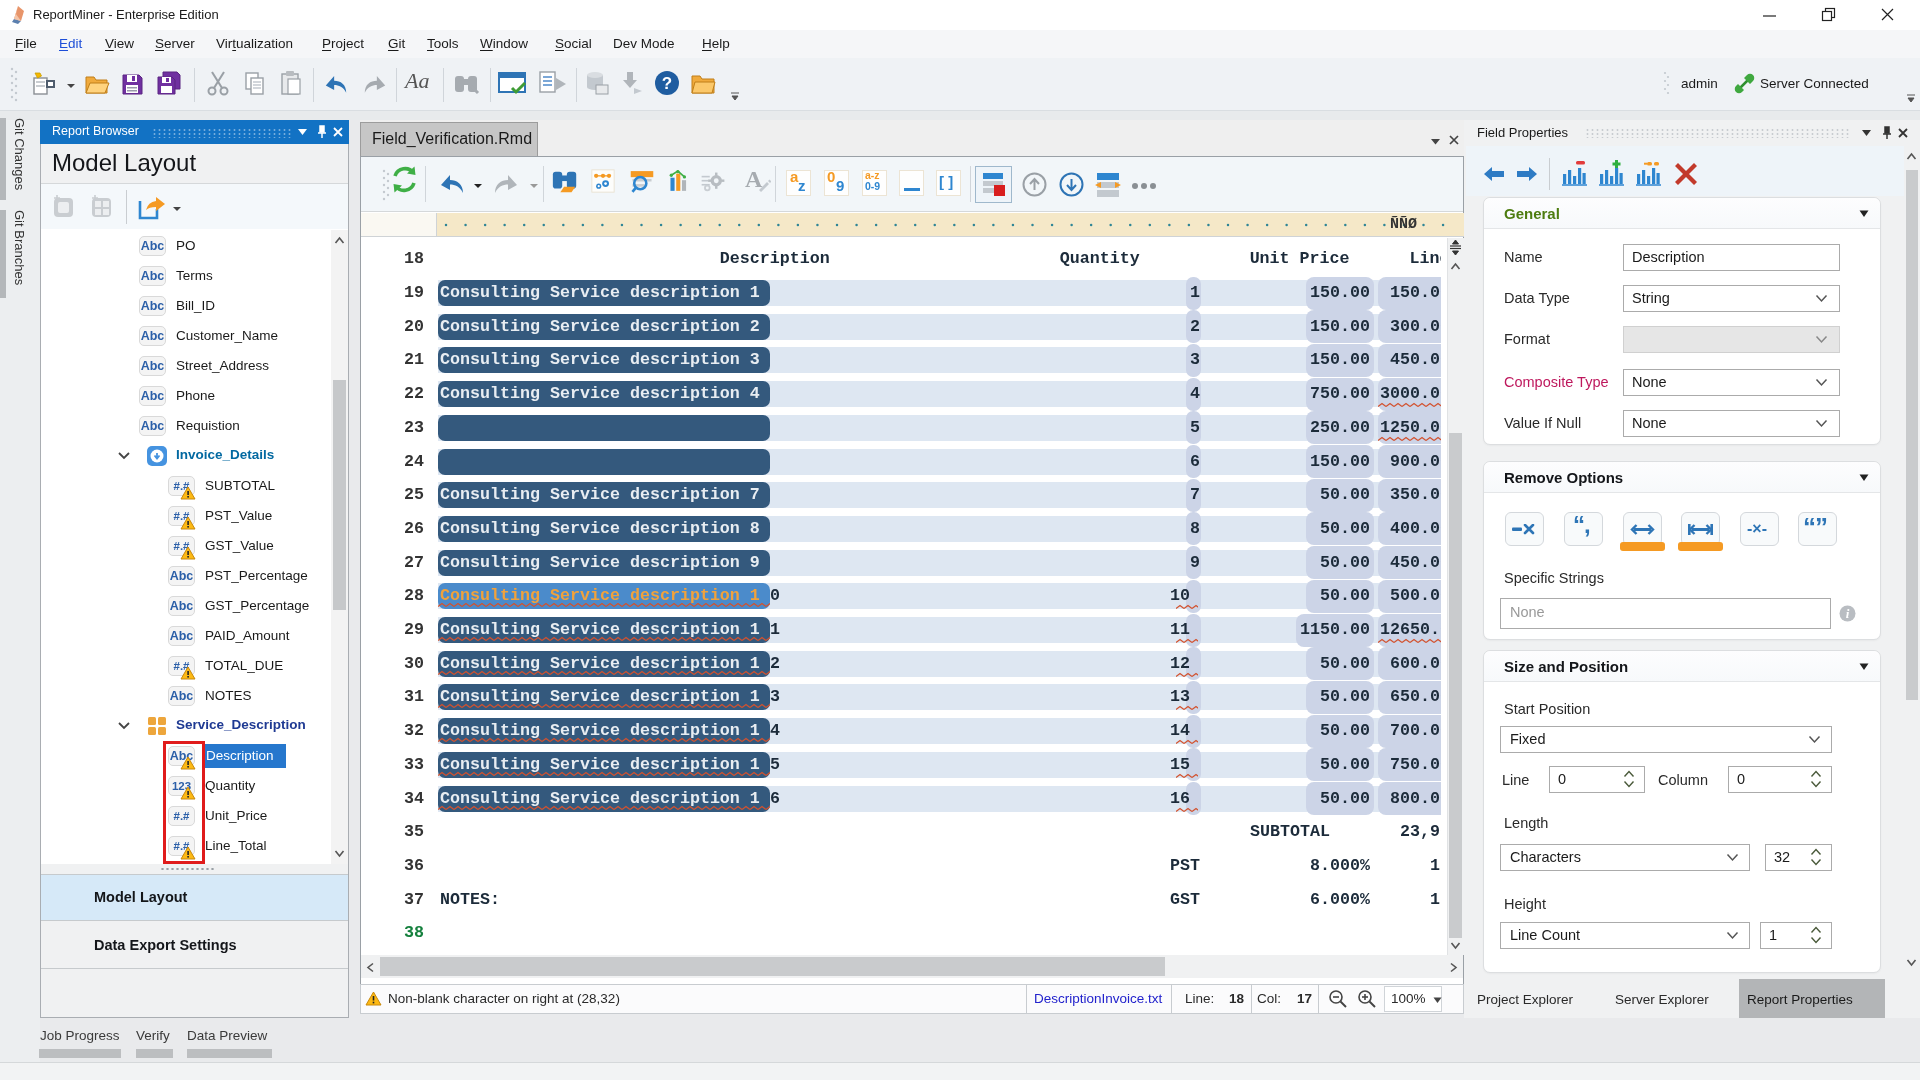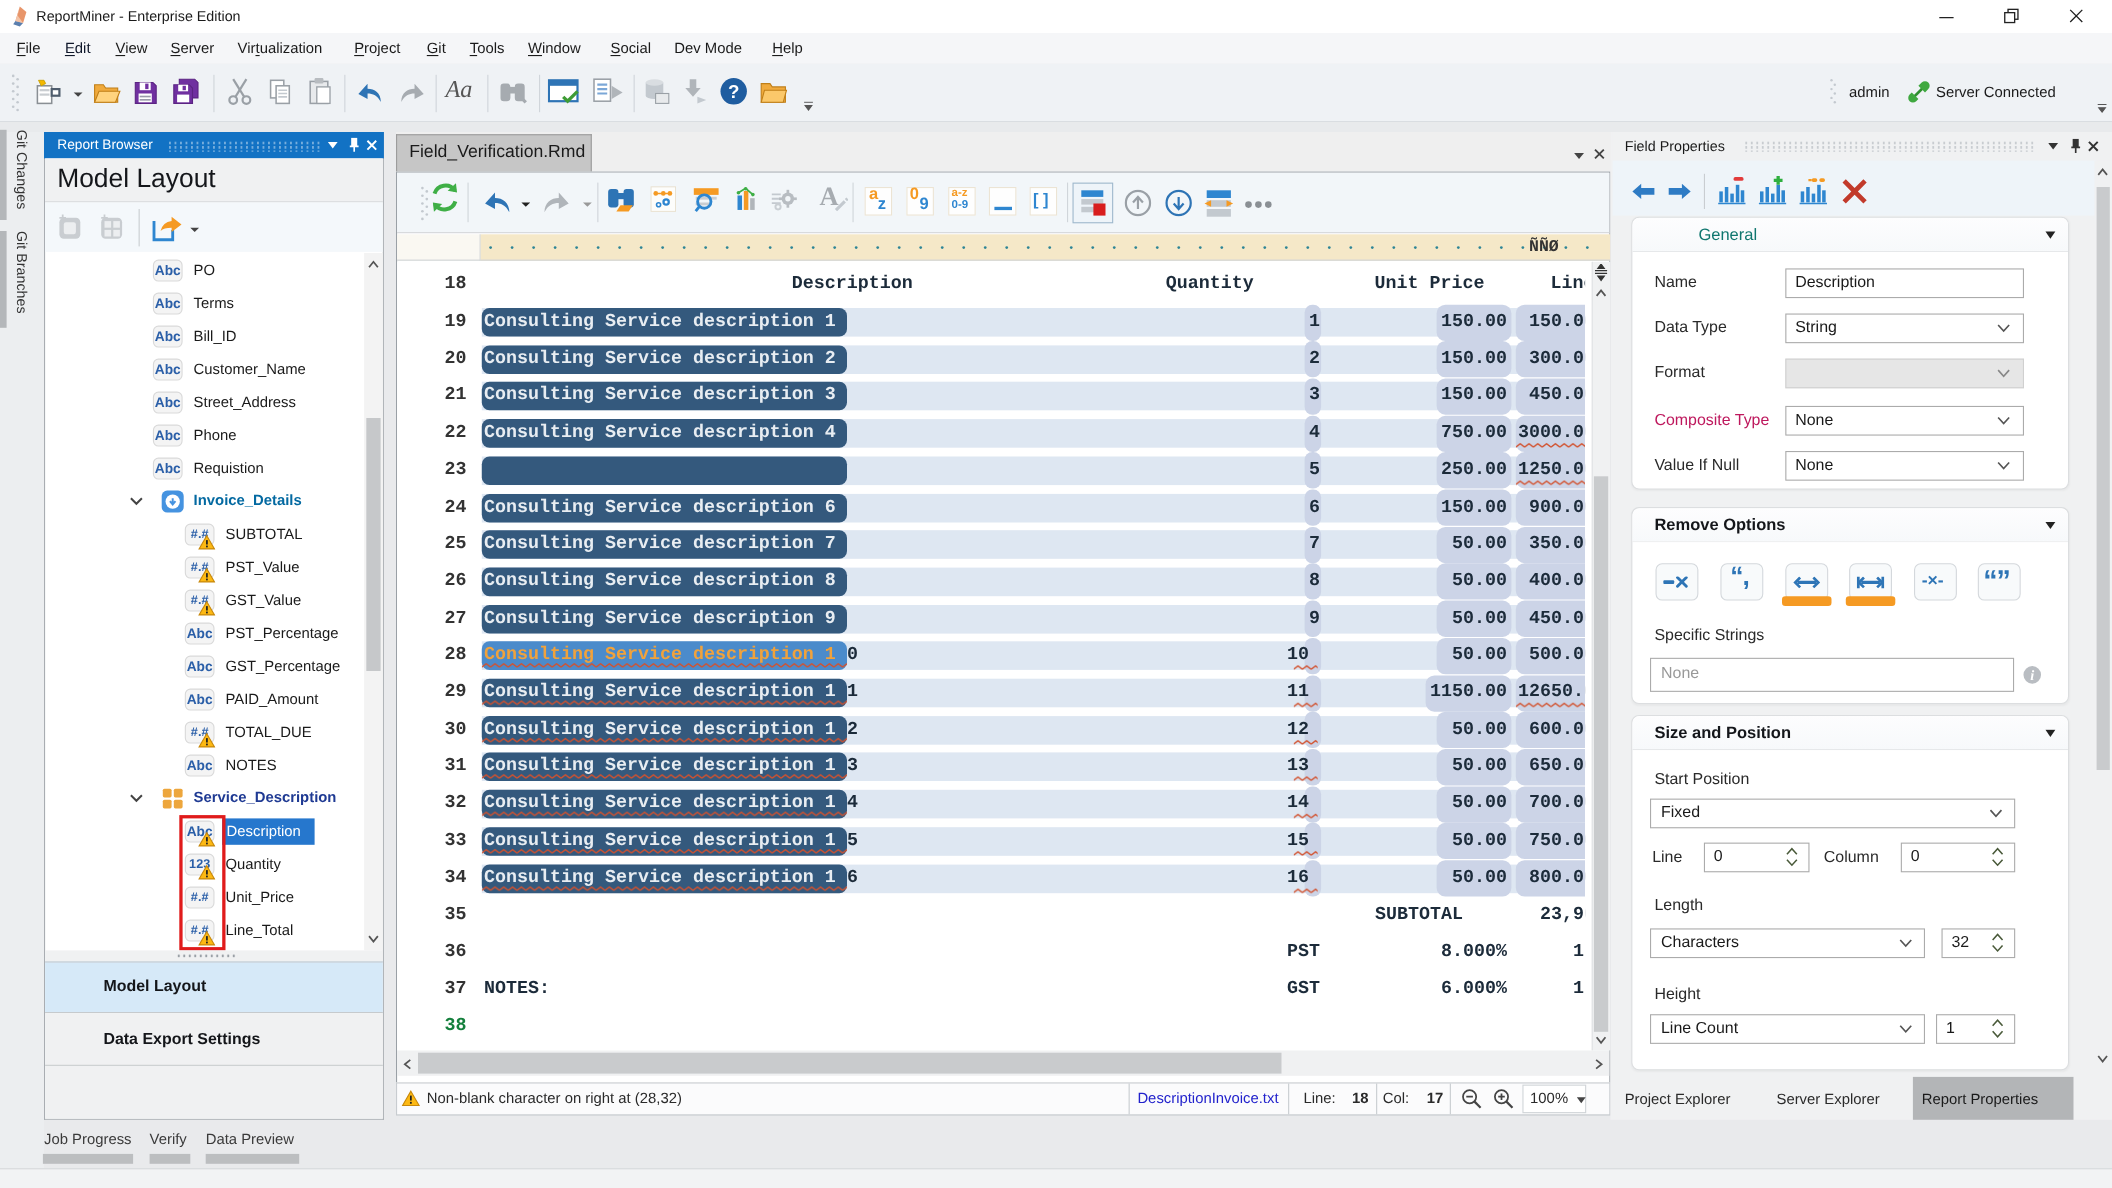--- a/index.html
+++ b/index.html
@@ -26,21 +26,21 @@
   </svg>
 <svg class="a" style="left:1821px;top:7px" width="16" height="16">
     <rect x="4.5" y="1.5" width="9" height="9" fill="#fff" stroke="#222" stroke-width="1.2"></rect>
     <rect x="1.5" y="4.5" width="9" height="9" fill="#fff" stroke="#222" stroke-width="1.2"></rect>
   </svg>
 <svg class="a" style="left:1880px;top:7px" width="16" height="16">
     <path d="M2 2 L13 13 M13 2 L2 13" stroke="#222" stroke-width="1.2"></path>
   </svg>
 <div class="a" style="left:0px;top:30px;width:1920px;height:28px;background:#f5f6f8"></div>
 <div class="a" style="left:15px;top:36px;white-space:nowrap;font-size:13.5px;color:#1a1a1a"><u>F</u>ile</div>
-<div class="a" style="left:59px;top:36px;white-space:nowrap;font-size:13.5px;color:#0f172a"><u>E</u>dit</div>
+<div class="a" style="left:59px;top:36px;white-space:nowrap;font-size:13.5px;color:#1d4ed8"><u>E</u>dit</div>
 <div class="a" style="left:105px;top:36px;white-space:nowrap;font-size:13.5px;color:#1a1a1a"><u>V</u>iew</div>
 <div class="a" style="left:155px;top:36px;white-space:nowrap;font-size:13.5px;color:#1a1a1a"><u>S</u>erver</div>
 <div class="a" style="left:216px;top:36px;white-space:nowrap;font-size:13.5px;color:#1a1a1a">Vir<u>t</u>ualization</div>
 <div class="a" style="left:322px;top:36px;white-space:nowrap;font-size:13.5px;color:#1a1a1a"><u>P</u>roject</div>
 <div class="a" style="left:388px;top:36px;white-space:nowrap;font-size:13.5px;color:#1a1a1a"><u>G</u>it</div>
 <div class="a" style="left:427px;top:36px;white-space:nowrap;font-size:13.5px;color:#1a1a1a"><u>T</u>ools</div>
 <div class="a" style="left:480px;top:36px;white-space:nowrap;font-size:13.5px;color:#1a1a1a"><u>W</u>indow</div>
 <div class="a" style="left:555px;top:36px;white-space:nowrap;font-size:13.5px;color:#1a1a1a"><u>S</u>ocial</div>
 <div class="a" style="left:613px;top:36px;white-space:nowrap;font-size:13.5px;color:#1a1a1a">Dev Mode</div>
 <div class="a" style="left:702px;top:36px;white-space:nowrap;font-size:13.5px;color:#1a1a1a"><u>H</u>elp</div>
@@ -636,21 +636,20 @@
       <rect width="63" height="6" fill="url(#zig)"></rect>
     </svg>
     <div class="a" style="left:77px;top:210.5px;width:1003px;height:26px;background:#dee7f2"></div>
     <div class="a" style="left:825.0px;top:207.0px;width:15px;height:33px;background:#ccd4e7;border-radius:7px"></div>
     <div class="a" style="left:945.0px;top:207.0px;width:68.0px;height:33px;background:#ccd4e7;border-radius:8px"></div>
     <div class="a" style="left:1017.0px;top:207.0px;width:63.0px;height:33px;background:#ccd4e7;border-radius:8px 0 0 8px"></div>
     <div class="m" style="left:829px;top:210.5px;">6</div>
     <div class="m" style="left:949px;top:210.5px;">150.00</div>
     <div class="m" style="left:1029px;top:210.5px;">900.00</div>
     <div class="a" style="left:77px;top:210.5px;width:332px;height:26px;background:#34597d;border-radius:7px"></div>
-    <div class="m" style="left:79px;top:210.5px;color:#e8edf2">Consulting Service description 6</div>
     <div class="a" style="left:77px;top:244.2px;width:1003px;height:26px;background:#dee7f2"></div>
     <div class="a" style="left:825.0px;top:240.7px;width:15px;height:33px;background:#ccd4e7;border-radius:7px"></div>
     <div class="a" style="left:945.0px;top:240.7px;width:68.0px;height:33px;background:#ccd4e7;border-radius:8px"></div>
     <div class="a" style="left:1017.0px;top:240.7px;width:63.0px;height:33px;background:#ccd4e7;border-radius:8px 0 0 8px"></div>
     <div class="m" style="left:829px;top:244.20000000000002px;">7</div>
     <div class="m" style="left:959px;top:244.20000000000002px;">50.00</div>
     <div class="m" style="left:1029px;top:244.20000000000002px;">350.00</div>
     <div class="a" style="left:77px;top:244.2px;width:332px;height:26px;background:#34597d;border-radius:7px"></div>
     <div class="m" style="left:79px;top:244.20000000000002px;color:#e8edf2">Consulting Service description 7</div>
     <div class="a" style="left:77px;top:277.9px;width:1003px;height:26px;background:#dee7f2"></div>
@@ -919,21 +918,21 @@
 <div class="a" style="left:1904px;top:146px;width:16px;height:850px;background:#f0f1f2"></div>
 <svg class="a" style="left:1906px;top:152px" width="11" height="9">
     <path d="M1.5 7 L5.5 2 L9.5 7" fill="none" stroke="#555" stroke-width="1.6"></path>
   </svg>
 <div class="a" style="left:1906px;top:170px;width:12px;height:530px;background:#c9cbcd"></div>
 <svg class="a" style="left:1906px;top:958px" width="11" height="9">
     <path d="M1.5 2 L5.5 7 L9.5 2" fill="none" stroke="#555" stroke-width="1.6"></path>
   </svg>
 <div class="a" style="left:1483px;top:197px;width:398px;height:248px;background:#fff;border:1px solid #dcdee0;border-radius:7px;box-shadow:0 1px 2px rgba(0,0,0,.04)"></div>
 <div class="a" style="left:1484px;top:198px;width:396px;height:31px;background:linear-gradient(#fdfdfe,#f7f9fb);border-bottom:1px solid #e4e6e8;border-radius:7px 7px 0 0"></div>
-<div class="a" style="left:1544px;top:205px;white-space:nowrap;font-size:15px;font-weight:normal;color:#0f766e">General</div>
+<div class="a" style="left:1504px;top:205px;white-space:nowrap;font-size:15px;font-weight:bold;color:#4d7c0f">General</div>
 <svg class="a" style="left:1859px;top:210px" width="10" height="8">
     <path d="M0.5 0.5 h9 l-4.5 6.5 z" fill="#222"></path>
   </svg>
 <div class="a" style="left:1504px;top:249px;white-space:nowrap;font-size:14.5px;color:#2a2a2a">Name</div>
 <div class="a" style="left:1623px;top:244px;width:217px;height:27px;background:#fff;border:1px solid #ababab"></div>
 <div class="a" style="left:1632px;top:249px;white-space:nowrap;font-size:14.5px;color:#1a1a1a">Description</div>
 <div class="a" style="left:1504px;top:290px;white-space:nowrap;font-size:14.5px;color:#2a2a2a">Data Type</div>
 <div class="a" style="left:1623px;top:285px;width:217px;height:27px;background:#fff;border:1px solid #ababab"></div>
 <div class="a" style="left:1632px;top:290px;white-space:nowrap;font-size:14.5px;color:#1a1a1a">String</div>
 <svg class="a" style="left:1815px;top:294px" width="13" height="9">

